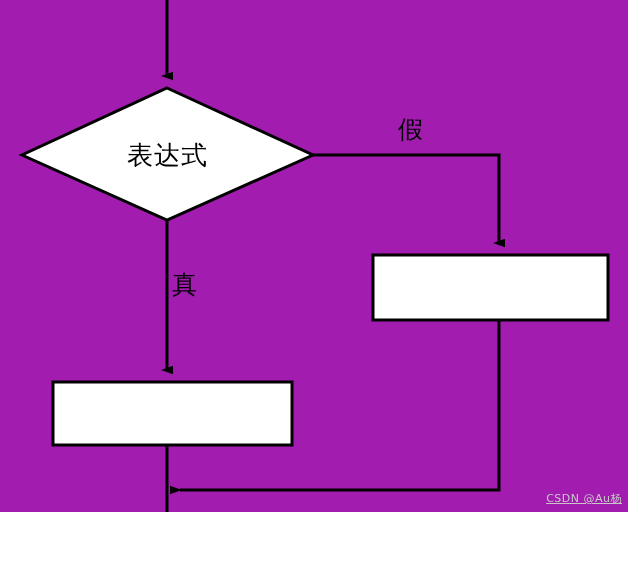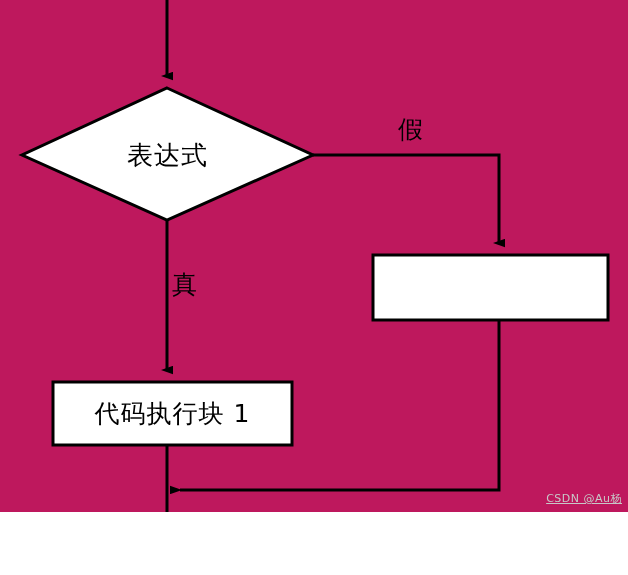--- a/index.html
+++ b/index.html
@@ -7,21 +7,21 @@
     padding: 0;
     background: #ffffff;
   }
   body {
     font-family: "DejaVu Sans", "Liberation Sans", sans-serif;
   }
   #canvas {
     position: relative;
     width: 628px;
     height: 512px;
-    background: #be185d;
+    background: #a21caf;
     overflow: hidden;
   }
   #flow-svg {
     position: absolute;
     left: 0;
     top: 0;
     width: 628px;
     height: 575px;
   }
   .node-text {
@@ -106,21 +106,20 @@
 
     <rect x="53" y="382" width="239" height="63" fill="#ffffff" stroke="#000000" stroke-width="3"></rect>
 
     <path d="M 499 320 L 499 490 L 180 490" fill="none" stroke="#000000" stroke-width="3" marker-end="url(#arrow-left)"></path>
 
     <line x1="167" y1="445" x2="167" y2="553" stroke="#000000" stroke-width="3" marker-end="url(#arrow-down)"></line>
   </svg>
 
   <div class="node-text" id="diamond-label">表达式</div>
 
-  <div class="node-text" id="box1-label">代码执行块 1</div>
 
 
   <div class="edge-label" id="label-false">假</div>
 
   <div class="edge-label" id="label-true">真</div>
 
   <div id="watermark">CSDN @Au杨</div>
 
 </div>
 

